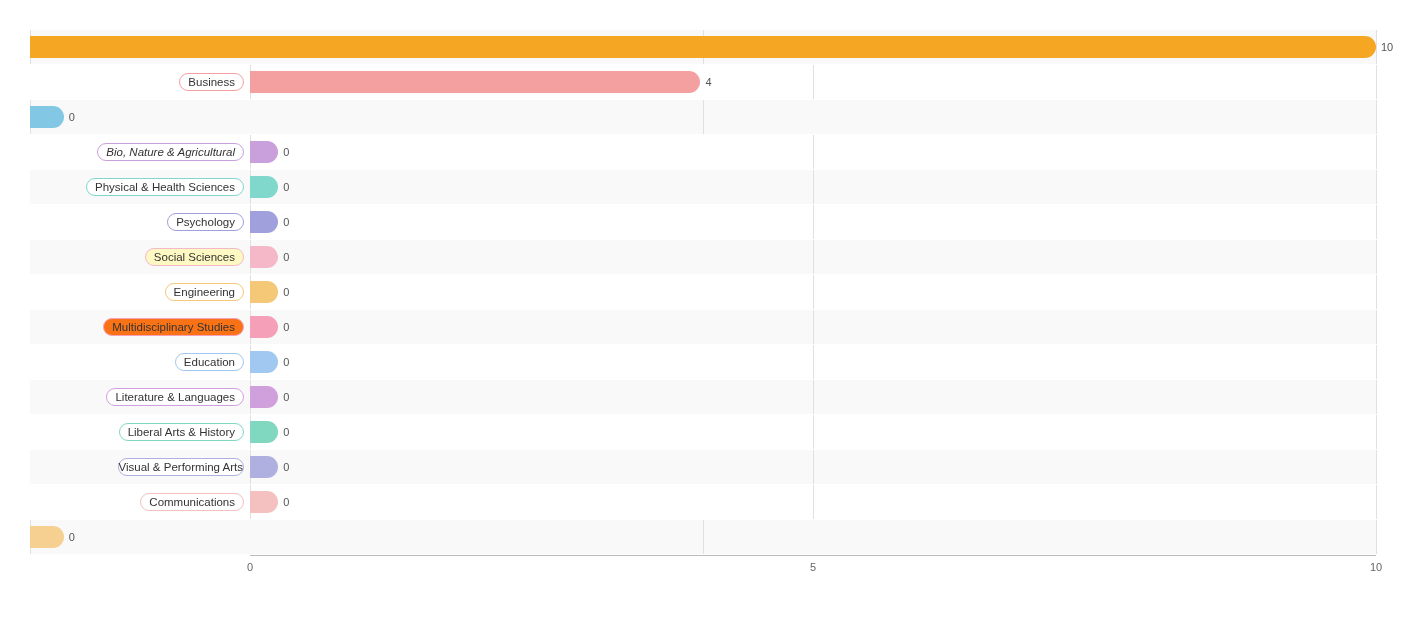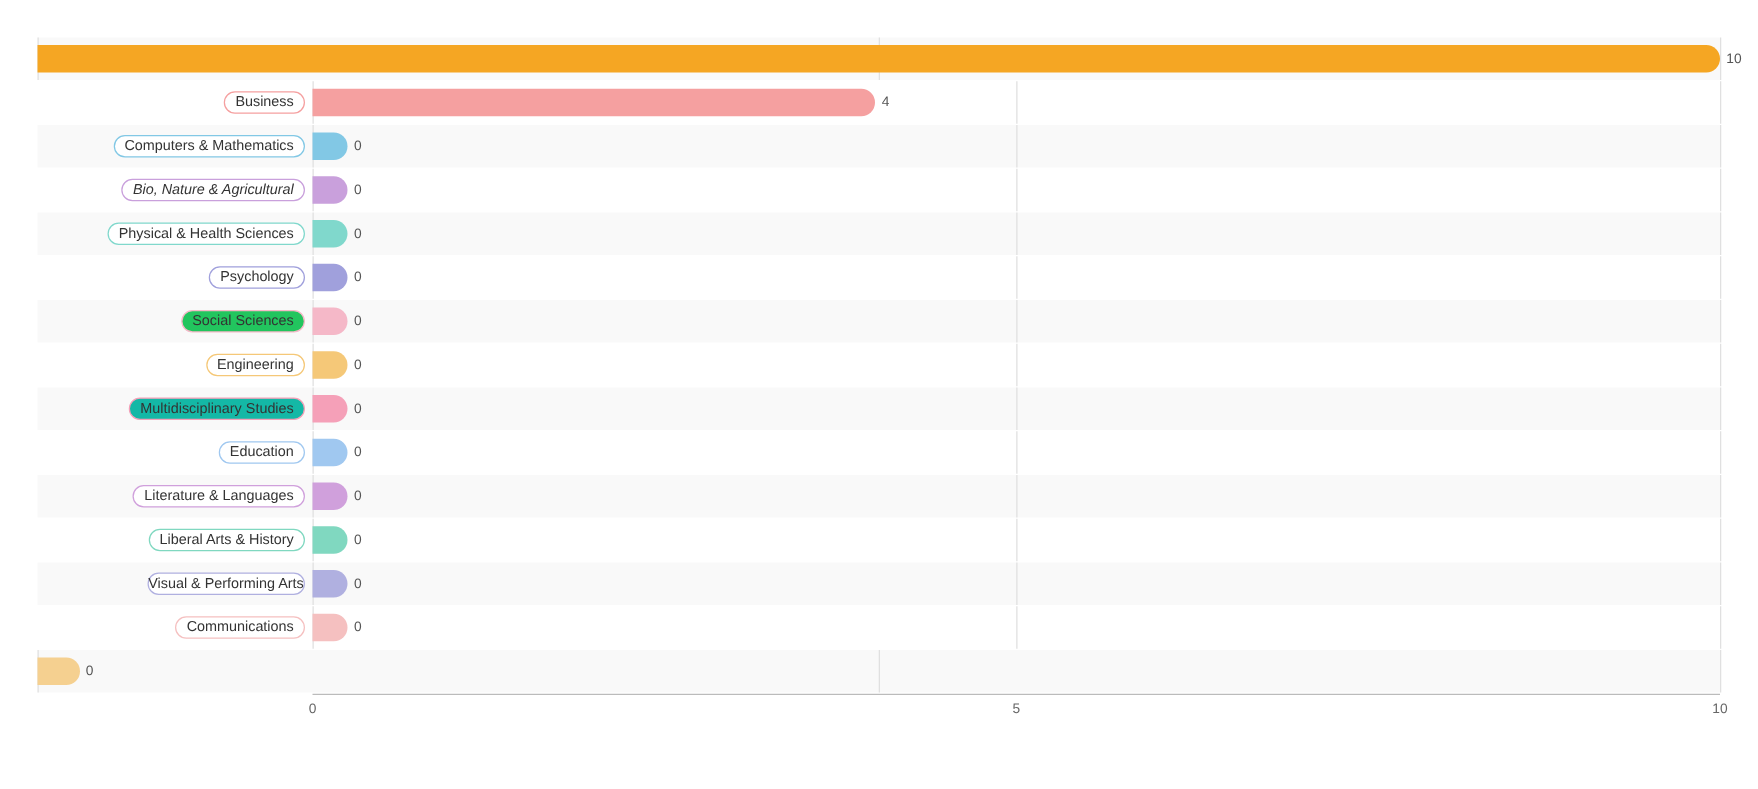--- a/index.html
+++ b/index.html
@@ -94,21 +94,20 @@
           <div style="position: absolute; left: 0%; top: 0px; bottom: 0px; width: 1px; background: rgb(224, 224, 224); pointer-events: none;"></div>
           <div style="position: absolute; left: 50%; top: 0px; bottom: 0px; width: 1px; background: rgb(224, 224, 224); pointer-events: none;"></div>
           <div style="position: absolute; left: 100%; top: 0px; bottom: 0px; width: 1px; background: rgb(224, 224, 224); pointer-events: none;"></div>
           <div style="position: absolute; left: 0px; top: 50%; transform: translateY(-50%); display: flex; align-items: center; width: 100%;">
             <div style="height: 22px; width: 40%; background: rgb(245, 160, 160); border-radius: 0px 11px 11px 0px; min-width: 4px; flex-shrink: 0;"></div>
             <span style="font-size: 11px; color: rgb(85, 85, 85); margin-left: 5px; white-space: nowrap;">4</span>
           </div>
         </div>
       </div>
       <div class="bar-row">
-        <div class="label"><span style="display: inline-block; background: white; border: 1.5px solid rgb(130, 200, 229); border-radius: 12px; padding: 2px 8px; font-size: 11.5px; color: rgb(51, 51, 51); white-space: nowrap;">Computers &amp; Mathematics</span></div>
         <div class="bar-area" style="position: relative;">
           <div style="position: absolute; left: 0%; top: 0px; bottom: 0px; width: 1px; background: rgb(224, 224, 224); pointer-events: none;"></div>
           <div style="position: absolute; left: 50%; top: 0px; bottom: 0px; width: 1px; background: rgb(224, 224, 224); pointer-events: none;"></div>
           <div style="position: absolute; left: 100%; top: 0px; bottom: 0px; width: 1px; background: rgb(224, 224, 224); pointer-events: none;"></div>
           <div style="position: absolute; left: 0px; top: 50%; transform: translateY(-50%); display: flex; align-items: center; width: 100%;">
             <div style="height: 22px; width: 2.5%; background: rgb(130, 200, 229); border-radius: 0px 11px 11px 0px; min-width: 28px; flex-shrink: 0;"></div>
             <span style="font-size: 11px; color: rgb(85, 85, 85); margin-left: 5px; white-space: nowrap;">0</span>
           </div>
         </div>
       </div>
@@ -142,21 +141,21 @@
           <div style="position: absolute; left: 0%; top: 0px; bottom: 0px; width: 1px; background: rgb(224, 224, 224); pointer-events: none;"></div>
           <div style="position: absolute; left: 50%; top: 0px; bottom: 0px; width: 1px; background: rgb(224, 224, 224); pointer-events: none;"></div>
           <div style="position: absolute; left: 100%; top: 0px; bottom: 0px; width: 1px; background: rgb(224, 224, 224); pointer-events: none;"></div>
           <div style="position: absolute; left: 0px; top: 50%; transform: translateY(-50%); display: flex; align-items: center; width: 100%;">
             <div style="height: 22px; width: 2.5%; background: rgb(160, 160, 220); border-radius: 0px 11px 11px 0px; min-width: 28px; flex-shrink: 0;"></div>
             <span style="font-size: 11px; color: rgb(85, 85, 85); margin-left: 5px; white-space: nowrap;">0</span>
           </div>
         </div>
       </div>
       <div class="bar-row">
-        <div class="label"><span style="display: inline-block; background: #22c55e; border: 1.5px solid rgb(245, 184, 200); border-radius: 12px; padding: 2px 8px; font-size: 11.5px; color: rgb(51, 51, 51); white-space: nowrap;">Social Sciences</span></div>
+        <div class="label"><span style="display: inline-block; background: #fef9c3; border: 1.5px solid rgb(245, 184, 200); border-radius: 12px; padding: 2px 8px; font-size: 11.5px; color: rgb(51, 51, 51); white-space: nowrap;">Social Sciences</span></div>
         <div class="bar-area" style="position: relative;">
           <div style="position: absolute; left: 0%; top: 0px; bottom: 0px; width: 1px; background: rgb(224, 224, 224); pointer-events: none;"></div>
           <div style="position: absolute; left: 50%; top: 0px; bottom: 0px; width: 1px; background: rgb(224, 224, 224); pointer-events: none;"></div>
           <div style="position: absolute; left: 100%; top: 0px; bottom: 0px; width: 1px; background: rgb(224, 224, 224); pointer-events: none;"></div>
           <div style="position: absolute; left: 0px; top: 50%; transform: translateY(-50%); display: flex; align-items: center; width: 100%;">
             <div style="height: 22px; width: 2.5%; background: rgb(245, 184, 200); border-radius: 0px 11px 11px 0px; min-width: 28px; flex-shrink: 0;"></div>
             <span style="font-size: 11px; color: rgb(85, 85, 85); margin-left: 5px; white-space: nowrap;">0</span>
           </div>
         </div>
       </div>
@@ -166,21 +165,21 @@
           <div style="position: absolute; left: 0%; top: 0px; bottom: 0px; width: 1px; background: rgb(224, 224, 224); pointer-events: none;"></div>
           <div style="position: absolute; left: 50%; top: 0px; bottom: 0px; width: 1px; background: rgb(224, 224, 224); pointer-events: none;"></div>
           <div style="position: absolute; left: 100%; top: 0px; bottom: 0px; width: 1px; background: rgb(224, 224, 224); pointer-events: none;"></div>
           <div style="position: absolute; left: 0px; top: 50%; transform: translateY(-50%); display: flex; align-items: center; width: 100%;">
             <div style="height: 22px; width: 2.5%; background: rgb(245, 200, 120); border-radius: 0px 11px 11px 0px; min-width: 28px; flex-shrink: 0;"></div>
             <span style="font-size: 11px; color: rgb(85, 85, 85); margin-left: 5px; white-space: nowrap;">0</span>
           </div>
         </div>
       </div>
       <div class="bar-row">
-        <div class="label"><span style="display: inline-block; background: #14b8a6; border: 1.5px solid rgb(245, 160, 184); border-radius: 12px; padding: 2px 8px; font-size: 11.5px; color: rgb(51, 51, 51); white-space: nowrap;">Multidisciplinary Studies</span></div>
+        <div class="label"><span style="display: inline-block; background: #f97316; border: 1.5px solid rgb(245, 160, 184); border-radius: 12px; padding: 2px 8px; font-size: 11.5px; color: rgb(51, 51, 51); white-space: nowrap;">Multidisciplinary Studies</span></div>
         <div class="bar-area" style="position: relative;">
           <div style="position: absolute; left: 0%; top: 0px; bottom: 0px; width: 1px; background: rgb(224, 224, 224); pointer-events: none;"></div>
           <div style="position: absolute; left: 50%; top: 0px; bottom: 0px; width: 1px; background: rgb(224, 224, 224); pointer-events: none;"></div>
           <div style="position: absolute; left: 100%; top: 0px; bottom: 0px; width: 1px; background: rgb(224, 224, 224); pointer-events: none;"></div>
           <div style="position: absolute; left: 0px; top: 50%; transform: translateY(-50%); display: flex; align-items: center; width: 100%;">
             <div style="height: 22px; width: 2.5%; background: rgb(245, 160, 184); border-radius: 0px 11px 11px 0px; min-width: 28px; flex-shrink: 0;"></div>
             <span style="font-size: 11px; color: rgb(85, 85, 85); margin-left: 5px; white-space: nowrap;">0</span>
           </div>
         </div>
       </div>

